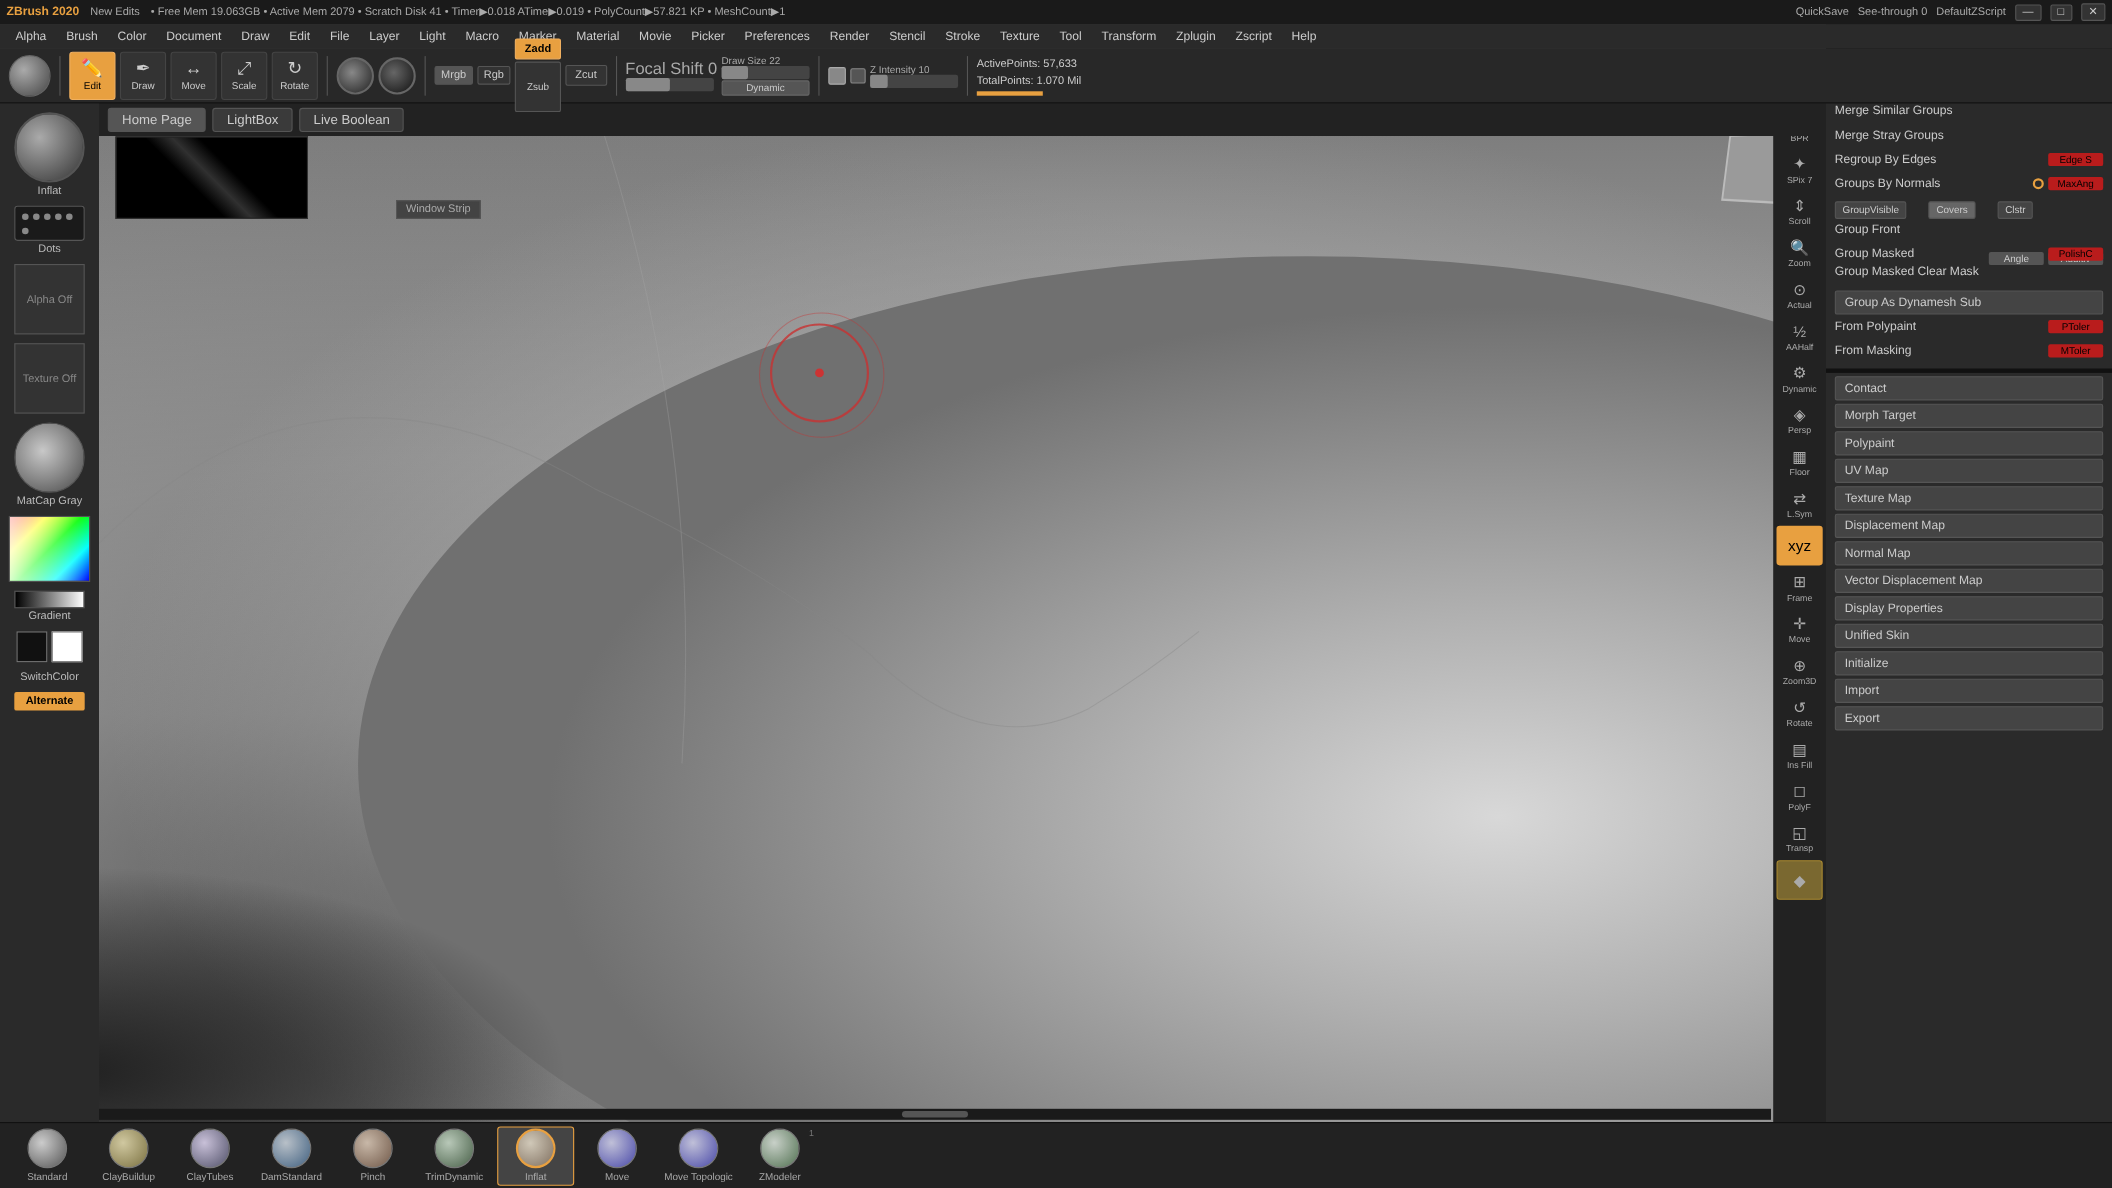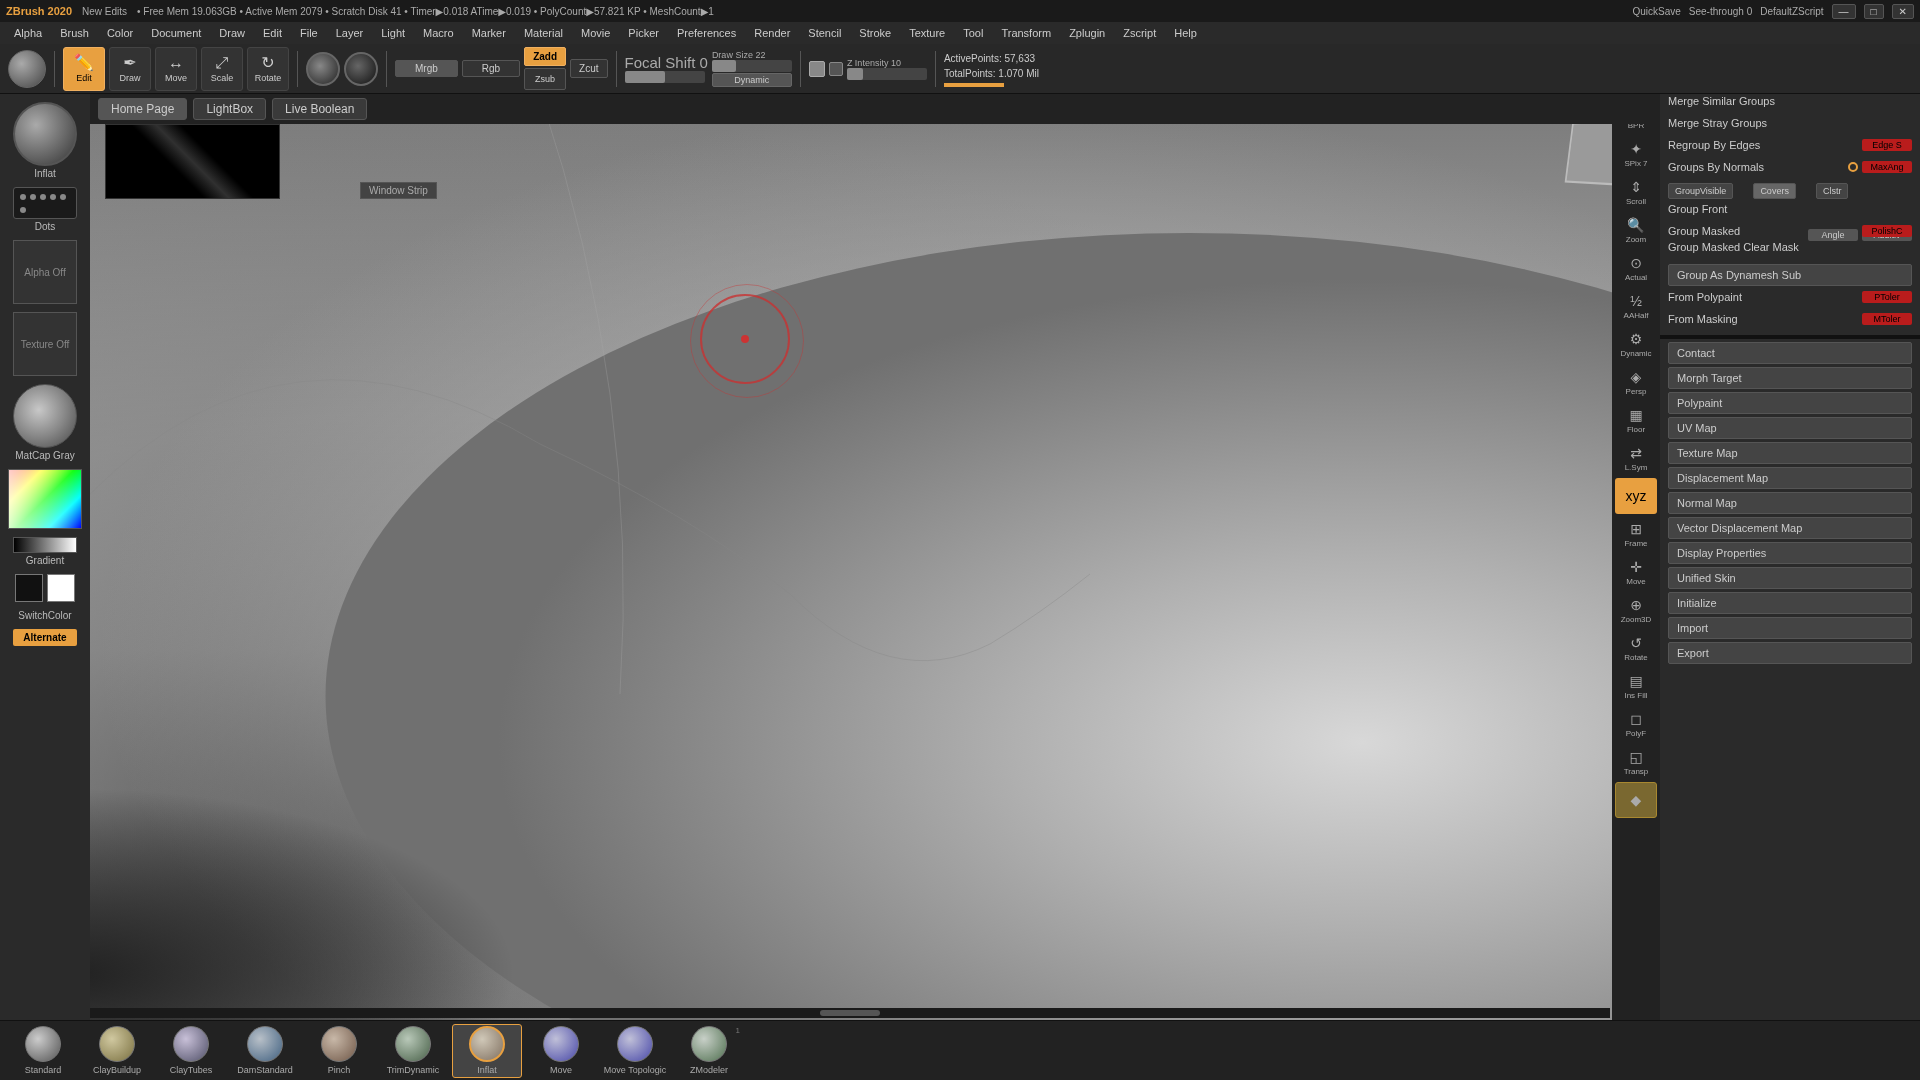--- a/index.html
+++ b/index.html
@@ -116,21 +116,21 @@
       border-radius: 50%;
       background: radial-gradient(circle at 40% 40%, #888, #222);
       border: 2px solid #666;
       cursor: pointer;
     }
     .rgb-btn {
       background: #333;
       border: 1px solid #555;
       color: #ccc;
       font-size: 10px;
-      padding: 2px 19px;
+      padding: 2px 5px;
       cursor: pointer;
       border-radius: 2px;
     }
     .rgb-btn.active { background: #555; }
 
     .zadd-btn {
       background: #e8a040;
       border: 1px solid #f0b060;
       color: #000;
       font-size: 10px;
@@ -733,21 +733,21 @@
     <span class="label">Rotate</span>
   </div>
   <div class="toolbar-sep"></div>
   <div class="mode-circle"></div>
   <div class="mode-circle" style="background: radial-gradient(circle at 40% 40%, #666, #111);"></div>
   <div class="toolbar-sep"></div>
   <button class="rgb-btn active">Mrgb</button>
   <button class="rgb-btn">Rgb</button>
   <div style="display:flex; flex-direction:column; gap:2px;">
     <button class="zadd-btn">Zadd</button>
-    <button class="zsub-btn" style="font-size:9px; padding:5px 4px;">Zsub</button>
+    <button class="zsub-btn" style="font-size:9px; padding:17px 4px;">Zsub</button>
   </div>
   <button class="zcut-btn">Zcut</button>
   <div class="toolbar-sep"></div>
   <div class="focal-section">
     <span style="font-size:15px; color:#aaa;">Focal Shift  0</span>
     <div class="focal-slider">
         <div class="focal-fill"></div>
       </div>
   </div>
   <div class="focal-section">

